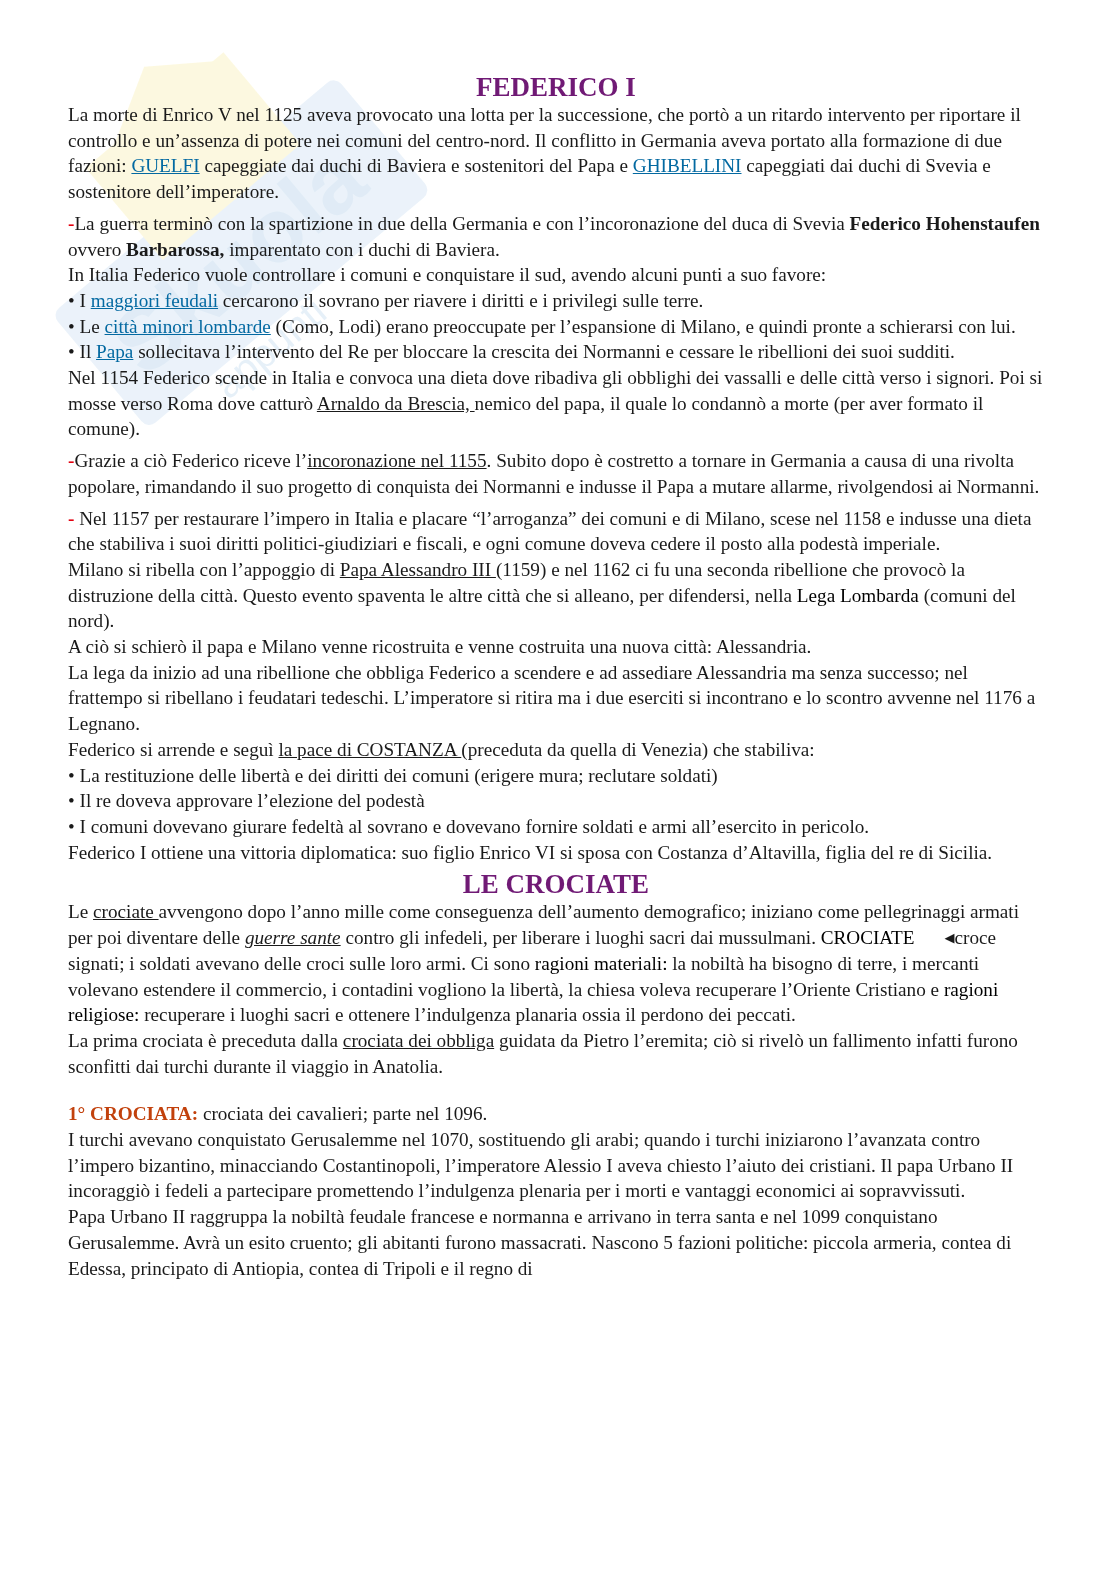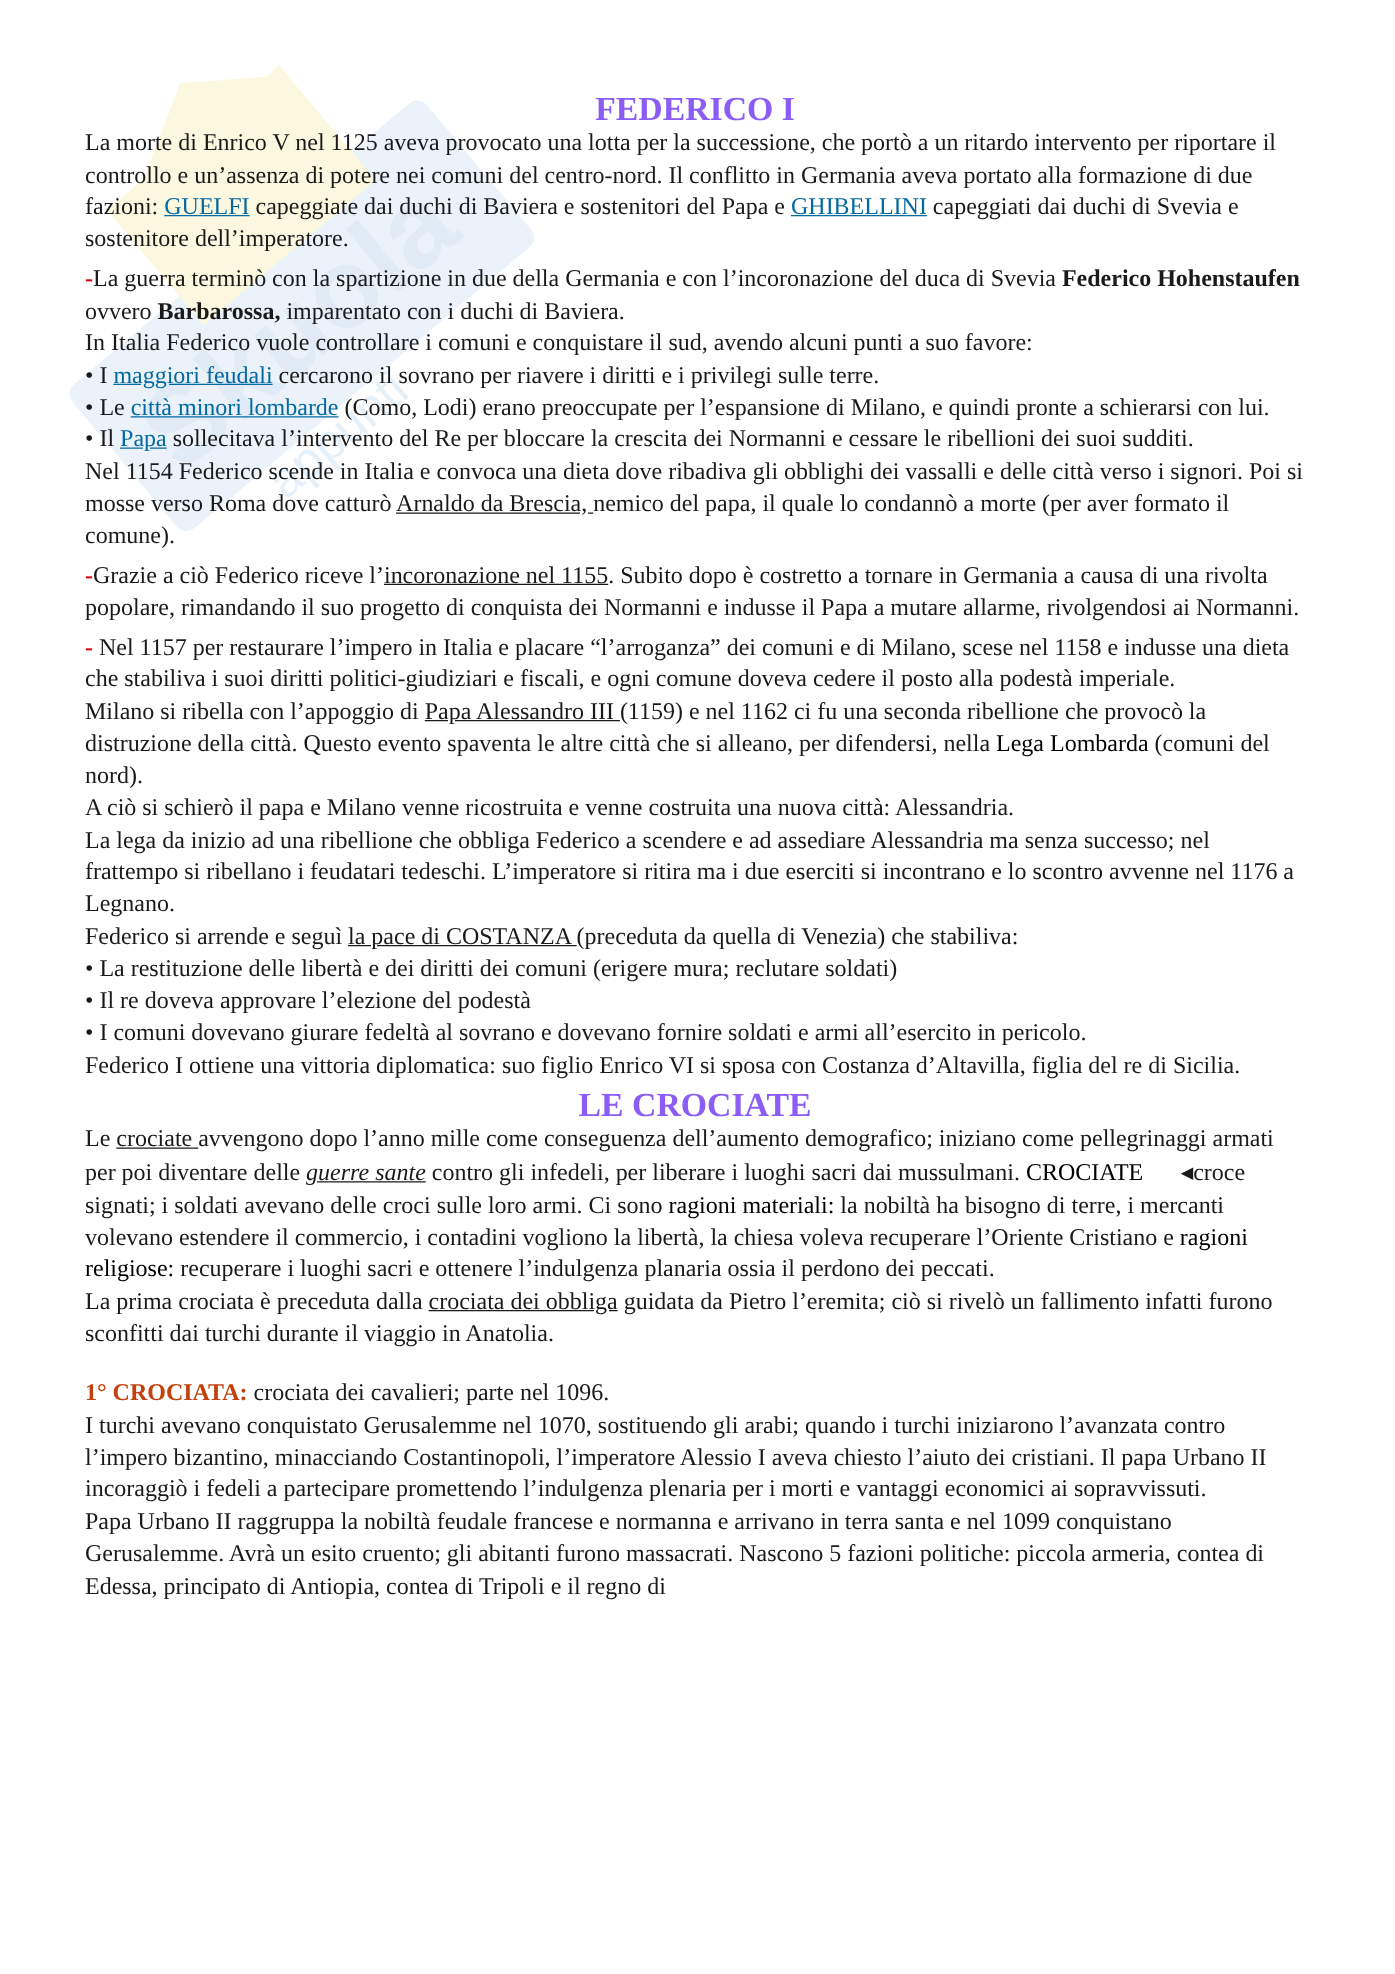--- a/index.html
+++ b/index.html
@@ -1,20 +1,20 @@
 <!DOCTYPE html>
 <html><head>
 <meta charset="utf-8">
 <style>
   html, body { margin:0; padding:0; background:#ffffff; }
   body { width:1116px; height:1579px; position:relative; overflow:hidden;
          font-family:"Liberation Serif", "DejaVu Serif", serif; color:#1a1a1a; }
   .watermark { position:absolute; left:20px; top:30px; width:430px; height:430px; pointer-events:none; opacity:0.55; }
   .page { position:absolute; left:68px; top:72px; width:976px; font-size:19.2px; line-height:25.7px; }
-  .title { text-align:center; color:#8b5cf6; font-weight:bold; font-size:27px; line-height:30px; margin:0 0 0 0; }
+  .title { text-align:center; color:#701a75; font-weight:bold; font-size:27px; line-height:30px; margin:0 0 0 0; }
   p { margin:0; }
   .gap { margin-top:6px; }
   .red { color:#000000; }
   .redu { color:#0369a1; text-decoration:underline; }
   .u { text-decoration:underline; }
   .b { font-weight:bold;text-align:right; }
   .dash { color:#e3000f; font-weight:bold; }
   .iu { font-style:italic; text-decoration:underline;text-align:center; }
   .h2 { color:#c2410c; font-weight:bold; }
   .arrow { display:inline-block; width:40px; }

